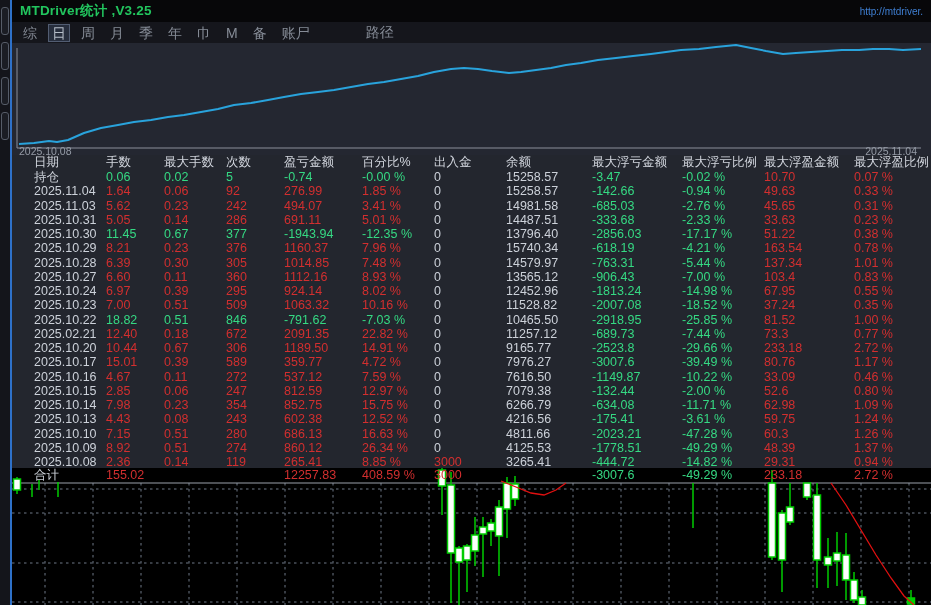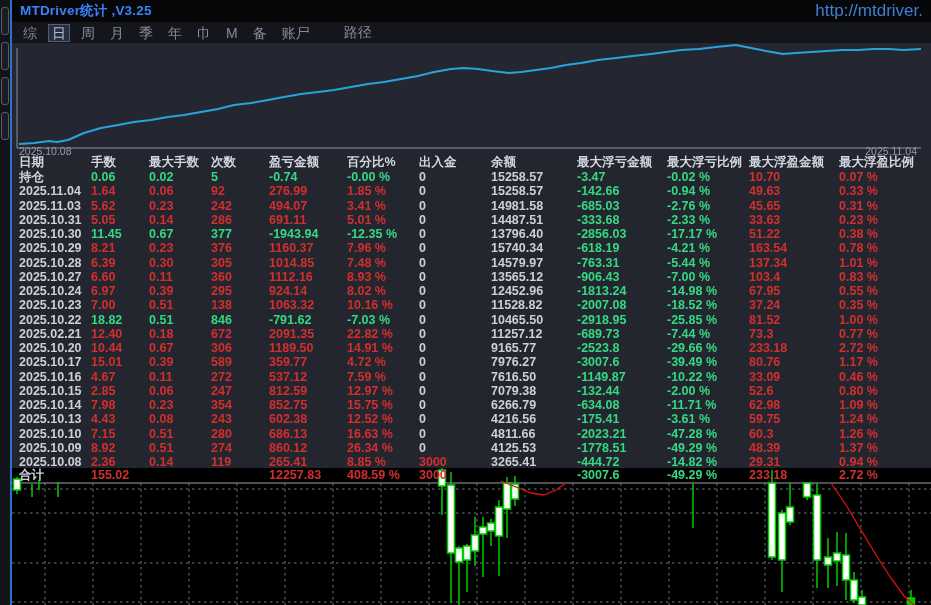--- a/index.html
+++ b/index.html
@@ -1,31 +1,31 @@
 <!DOCTYPE html>
 <html><head>
 <meta charset="utf-8">
 <style>
   html,body{margin:0;padding:0;background:#000;}
   #app{position:relative;width:931px;height:605px;background:#23262e;font-family:"Liberation Sans",sans-serif;overflow:hidden;}
   .left-strip{position:absolute;left:0;top:0;width:10px;height:605px;background:#14151b;border-right:2px solid #2e71c9;box-sizing:content-box;z-index:5;}
   .dock-btn{width:6px;height:26px;border:1px solid #565c68;border-radius:3px;margin:7px 0 0 1px;background:#1b1d24;}
   .titlebar{position:absolute;left:12px;top:0;width:919px;height:22px;background:#070709;display:flex;align-items:center;justify-content:space-between;padding:0 8px;box-sizing:border-box;z-index:4;}
-  .title{color:#3b82f6;font-size:13.5px;font-weight:bold;letter-spacing:.2px;}
-  .url{color:#3f7fd2;font-size:17px;text-decoration:none;}
+  .title{color:#22c55e;font-size:13.5px;font-weight:bold;letter-spacing:.2px;}
+  .url{color:#3f7fd2;font-size:10px;text-decoration:none;}
   .menubar{position:absolute;left:12px;top:22px;width:919px;height:21px;background:#15161c;display:flex;align-items:center;font-size:14px;color:#868c97;z-index:4;}
   .menu-items{display:flex;gap:9px;padding-left:8px;}
   .menu-item{padding:0 3px;line-height:16px;cursor:default;}
   .menu-item.active{background:#272e3d;outline:1px solid #525d72;color:#b6bec9;}
-  .path-item{margin-left:28px;padding:0 3px;}
+  .path-item{margin-left:50px;padding:0 3px;}
   .equity{position:absolute;left:12px;top:43px;width:919px;height:112px;background:#242731;z-index:1;}
   .eq-label{position:absolute;bottom:-2px;font-size:10.5px;color:#959ba6;}
   .eq-left{left:7px;}.eq-right{right:14px;}
   .stats{position:absolute;left:12px;top:155px;width:919px;height:313px;background:#23262e;color:#ccd1d9;font-size:12.5px;overflow:hidden;z-index:2;}
-  .grid-row{display:grid;grid-template-columns:72px 58px 62px 58px 78px 72px 72px 86px 90px 82px 90px auto;height:14.25px;line-height:14.25px;padding-left:7px;white-space:nowrap;font-weight:bold;}
+  .grid-row{display:grid;grid-template-columns:72px 58px 62px 58px 78px 72px 72px 86px 90px 82px 90px auto;height:14.25px;line-height:14.25px;padding-left:22px;white-space:nowrap;}
   .grid-row span{overflow:hidden;}
   .hdr{height:15px;line-height:15px;color:#d2d6de;}
   .r{color:#d22f2f;}.g{color:#35d983;}.w{color:#ccd1d9;}
   .candles{position:absolute;left:12px;top:468px;width:919px;height:137px;background:#000;z-index:1;}
   .total{position:absolute;left:12px;top:468px;width:919px;height:14px;line-height:14px;color:#ccd1d9;font-size:12.5px;z-index:3;background:transparent;}
 </style>
 </head>
 <body>
 
 <div id="app">
@@ -206,21 +206,21 @@
           <span class="w">12452.96</span>
           <span class="g">-1813.24</span>
           <span class="g">-14.98 %</span>
           <span class="r">67.95</span>
           <span class="r">0.55 %</span>
         </div>
         <div class="grid-row">
           <span class="w">2025.10.23</span>
           <span class="r">7.00</span>
           <span class="r">0.51</span>
-          <span class="r">138</span>
+          <span class="r">509</span>
           <span class="r">1063.32</span>
           <span class="r">10.16 %</span>
           <span class="w">0</span>
           <span class="w">11528.82</span>
           <span class="g">-2007.08</span>
           <span class="g">-18.52 %</span>
           <span class="r">37.24</span>
           <span class="r">0.35 %</span>
         </div>
         <div class="grid-row">

